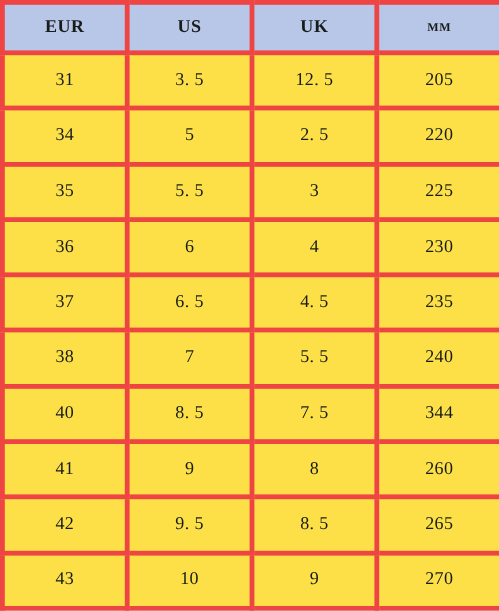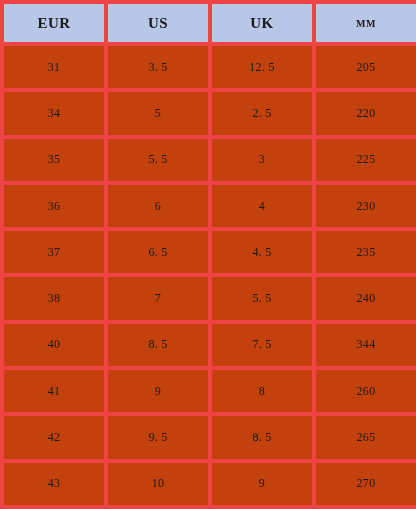--- a/index.html
+++ b/index.html
@@ -39,24 +39,24 @@
     font-weight: 700;
     font-size: 15px;
     letter-spacing: 0.5px;
   }
 
   .size-table thead th.narrow-head {
     font-size: 10px;
   }
 
   .size-table tbody td {
-    background: #c2410c;
+    background: #fde047;
     height: 33.6px;
     font-weight: 400;
-    font-size: 12px;
+    font-size: 15px;
     letter-spacing: 0.3px;
   }
 </style>
 </head>
 <body>
 
 <table class="size-table">
   <colgroup>
     <col>
       <col>

